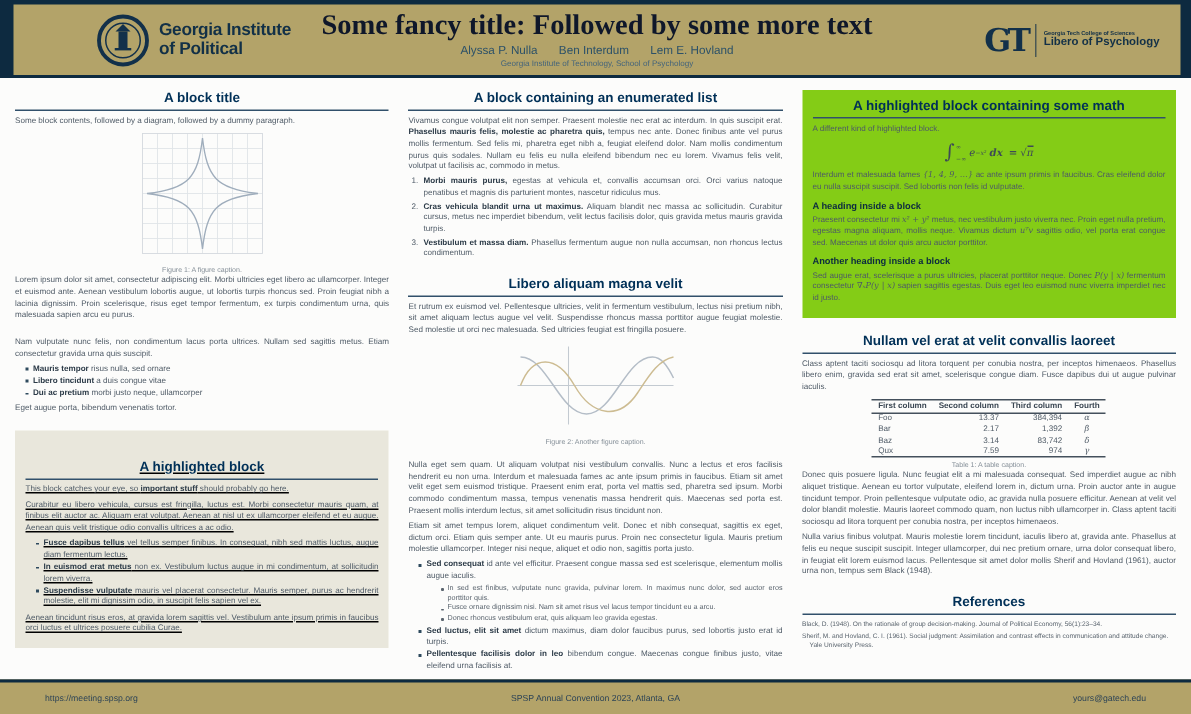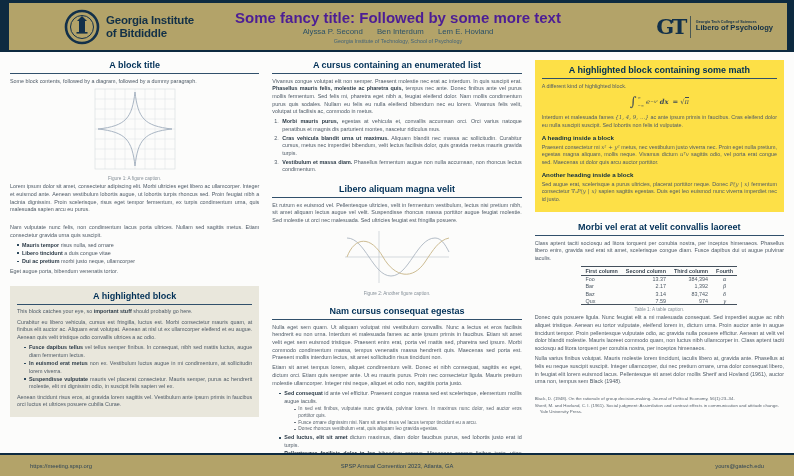--- a/index.html
+++ b/index.html
@@ -4,21 +4,21 @@
 <style>
   html,body{margin:0;padding:0;background:#0d2a40;}
   .poster{width:794px;height:476px;overflow:hidden;display:flex;flex-direction:column;
           font-family:"Liberation Sans","DejaVu Sans",sans-serif;}
   
   .header-wrap{background:#0d2a40;padding:3px 7px 0 9px;border-bottom:2.5px solid #0d2a40;}
   .header-bar{background:#b3a369;height:47px;position:relative;display:flex;align-items:center;justify-content:space-between;}
   .logo-left{display:flex;align-items:center;gap:6px;margin-left:55px;}
   .wordmark{font-weight:bold;color:#123047;font-size:11.5px;line-height:1.08;letter-spacing:-0.2px;}
   .head-center{position:absolute;left:50%;top:50%;transform:translate(-50%,-50%);text-align:center;width:430px;}
-  .poster-title{margin:0;font-size:15px;font-weight:bold;color:#4c1d95;line-height:1.05;}
+  .poster-title{margin:0;font-size:19px;font-weight:bold;color:#0f172a;line-height:1.05;font-family:Liberation Serif, serif;}
   .authors{margin-top:2px;font-size:7.8px;color:#2c5168;}
   .authors span{margin:0 6px;}
   .institution{margin-top:1.5px;font-size:5.4px;color:#44647a;}
   .logo-right{display:flex;align-items:center;gap:5px;margin-right:14px;}
   .gt-mono{font-family:"DejaVu Serif","Liberation Serif",serif;font-weight:bold;font-size:21px;color:#12304a;letter-spacing:-2.5px;line-height:1;}
   .logo-divider{width:1px;height:22px;background:#12304a;opacity:.65;}
   .college-line{font-size:3.8px;font-weight:bold;color:#123047;}
   .school-line{font-size:7.6px;font-weight:bold;color:#123047;line-height:1.1;}
   
   .content{flex:1;background:#fcfcfb;display:flex;gap:13px;padding:8px 10px 0;overflow:hidden;}
@@ -30,22 +30,22 @@
   b.lead{color:#2b3a47;}
   ul.bullets,ol.enum{margin:2.5px 0;padding-left:7px;font-size:5.4px;line-height:1.42;color:#4e5a66;list-style:none;text-align:justify;}
   ul.bullets>li{position:relative;padding-left:5px;margin:0.5px 0;}
   ul.bullets>li::before{content:"";position:absolute;left:0;top:2.6px;width:1.8px;height:1.8px;background:#2e4a5e;}
   ol.enum{counter-reset:item;padding-left:10px;}
   ol.enum>li{counter-increment:item;position:relative;margin:1px 0;}
   ol.enum>li::before{content:counter(item) ".";position:absolute;left:-8px;color:#4e5a66;}
   ul.subbullets{margin:1px 0 1px 4px;padding-left:6px;font-size:4.8px;line-height:1.4;color:#5a646e;list-style:none;}
   ul.subbullets>li{position:relative;padding-left:4px;}
   ul.subbullets>li::before{content:"";position:absolute;left:0;top:2.4px;width:1.4px;height:1.4px;background:#5a646e;border-radius:50%;}
-  .hl{background:#e9e7dc;padding:5px 7px 6px;}
-  .hl-light{background:#fde047;padding:5px 7px 6px;}
+  .hl{background:#e9e7dc;padding:19px 7px 6px;text-decoration:underline;}
+  .hl-light{background:#84cc16;padding:5px 7px 6px;}
   figure{margin:3px 0 2px;text-align:center;}
   figcaption,.table-caption{font-size:4.7px;color:#858f98;text-align:center;margin-top:1.5px;}
   .in-math{font-family:"DejaVu Serif","Liberation Serif",serif;font-style:italic;}
   .math-display{display:flex;justify-content:center;align-items:center;margin:5px 0 6px;color:#3e4a56;
                 font-family:"DejaVu Serif","Liberation Serif",serif;font-size:6.8px;}
   .int{font-size:13px;font-style:normal;line-height:1;}
   .int-limits{display:inline-flex;flex-direction:column;justify-content:space-between;height:13px;font-size:4px;font-style:normal;margin:0 2px 0 1px;}
   .mi{font-style:italic;}
   sup.msup{font-size:4.2px;font-style:italic;}
   .mo{margin:0 2px;font-weight:bold;}
@@ -75,28 +75,28 @@
       <div class="logo-left">
         <svg width="36" height="36" viewBox="0 0 36 36">
           <circle cx="18" cy="18" r="16" fill="none" stroke="#12304a" stroke-width="2.6"></circle>
           <circle cx="18" cy="18" r="11.5" fill="none" stroke="#12304a" stroke-width="1"></circle>
           <rect x="15" y="12" width="6" height="12" fill="#12304a"></rect>
           <path d="M13 12 L23 12 L18 7 Z" fill="#12304a"></path>
           <rect x="12.5" y="23" width="11" height="1.6" fill="#12304a"></rect>
         </svg>
         <div class="wordmark">
           <div>Georgia Institute</div>
-          <div>of Bitdiddle</div>
+          <div>of Political</div>
         </div>
       </div>
 
       <div class="head-center">
         <h1 class="poster-title">Some fancy title: Followed by some more text</h1>
         <div class="authors">
-          <span>Alyssa P. Second</span>
+          <span>Alyssa P. Nulla</span>
           <span>Ben Interdum</span>
           <span>Lem E. Hovland</span>
         </div>
         <div class="institution">Georgia Institute of Technology, School of Psychology</div>
       </div>
 
       <div class="logo-right">
         <span class="gt-mono">GT</span>
         <span class="logo-divider"></span>
         <div>
@@ -149,21 +149,21 @@
           <li><b class="lead">Suspendisse vulputate</b><span> mauris vel placerat consectetur. Mauris semper, purus ac hendrerit molestie, elit mi dignissim odio, in suscipit felis sapien vel ex.</span></li>
         </ul>
         <p>Aenean tincidunt risus eros, at gravida lorem sagittis vel. Vestibulum ante ipsum primis in faucibus orci luctus et ultrices posuere cubilia Curae.</p>
       </article>
 
     </section>
 
     <section class="col">
 
       <article class="block">
-        <h2 class="block-title">A cursus containing an enumerated list</h2>
+        <h2 class="block-title">A block containing an enumerated list</h2>
         <p><span>Vivamus congue volutpat elit non semper. Praesent molestie nec erat ac interdum. In quis suscipit erat. </span><b class="lead">Phasellus mauris felis, molestie ac pharetra quis,</b><span> tempus nec ante. Donec finibus ante vel purus mollis fermentum. Sed felis mi, pharetra eget nibh a, feugiat eleifend dolor. Nam mollis condimentum purus quis sodales. Nullam eu felis eu nulla eleifend bibendum nec eu lorem. Vivamus felis velit, volutpat ut facilisis ac, commodo in metus.</span></p>
         <ol class="enum">
           <li><b class="lead">Morbi mauris purus,</b><span> egestas at vehicula et, convallis accumsan orci. Orci varius natoque penatibus et magnis dis parturient montes, nascetur ridiculus mus.</span></li>
           <li><b class="lead">Cras vehicula blandit urna ut maximus.</b><span> Aliquam blandit nec massa ac sollicitudin. Curabitur cursus, metus nec imperdiet bibendum, velit lectus facilisis dolor, quis gravida metus mauris gravida turpis.</span></li>
           <li><b class="lead">Vestibulum et massa diam.</b><span> Phasellus fermentum augue non nulla accumsan, non rhoncus lectus condimentum.</span></li>
         </ol>
       </article>
 
       <article class="block">
         <h2 class="block-title">Libero aliquam magna velit</h2>
@@ -173,21 +173,20 @@
             <line x1="38" y1="3" x2="38" y2="55" stroke="#c3cad1" stroke-width="0.7"></line>
             <line x1="4" y1="29" x2="108" y2="29" stroke="#c3cad1" stroke-width="0.7"></line>
             <path d="M6 10 C24 10 32 48 50 48 C68 48 76 10 94 10 C100 10 104 16 108 24" fill="none" stroke="#b4bdc7" stroke-width="1"></path>
             <path d="M6 29 C14 8 30 8 42 29 C54 50 72 52 84 34 C92 22 98 12 108 10" fill="none" stroke="#cdbc92" stroke-width="1"></path>
           </svg>
           <figcaption>Figure 2: Another figure caption.</figcaption>
         </figure>
       </article>
 
       <article class="block">
-        <h2 class="block-title">Nam cursus consequat egestas</h2>
         <p>Nulla eget sem quam. Ut aliquam volutpat nisi vestibulum convallis. Nunc a lectus et eros facilisis hendrerit eu non urna. Interdum et malesuada fames ac ante ipsum primis in faucibus. Etiam sit amet velit eget sem euismod tristique. Praesent enim erat, porta vel mattis sed, pharetra sed ipsum. Morbi commodo condimentum massa, tempus venenatis massa hendrerit quis. Maecenas sed porta est. Praesent mollis interdum lectus, sit amet sollicitudin risus tincidunt non.</p>
         <p>Etiam sit amet tempus lorem, aliquet condimentum velit. Donec et nibh consequat, sagittis ex eget, dictum orci. Etiam quis semper ante. Ut eu mauris purus. Proin nec consectetur ligula. Mauris pretium molestie ullamcorper. Integer nisi neque, aliquet et odio non, sagittis porta justo.</p>
         <ul class="bullets">
           <li>
             <b class="lead">Sed consequat</b><span> id ante vel efficitur. Praesent congue massa sed est scelerisque, elementum mollis augue iaculis.</span>
             <ul class="subbullets">
               <li>In sed est finibus, vulputate nunc gravida, pulvinar lorem. In maximus nunc dolor, sed auctor eros porttitor quis.</li>
               <li>Fusce ornare dignissim nisi. Nam sit amet risus vel lacus tempor tincidunt eu a arcu.</li>
               <li>Donec rhoncus vestibulum erat, quis aliquam leo gravida egestas.</li>
             </ul>
@@ -218,21 +217,21 @@
             <span class="rad">π</span>
         </div>
         <p><span>Interdum et malesuada fames </span><span class="in-math">{1, 4, 9, …}</span><span> ac ante ipsum primis in faucibus. Cras eleifend dolor eu nulla suscipit suscipit. Sed lobortis non felis id vulputate.</span></p>
         <h3 class="heading3">A heading inside a block</h3>
         <p><span>Praesent consectetur mi </span><span class="in-math">x² + y²</span><span> metus, nec vestibulum justo viverra nec. Proin eget nulla pretium, egestas magna aliquam, mollis neque. Vivamus dictum </span><span class="in-math">uᵀv</span><span> sagittis odio, vel porta erat congue sed. Maecenas ut dolor quis arcu auctor porttitor.</span></p>
         <h3 class="heading3">Another heading inside a block</h3>
         <p><span>Sed augue erat, scelerisque a purus ultricies, placerat porttitor neque. Donec </span><span class="in-math">P(y | x)</span><span> fermentum consectetur </span><span class="in-math">∇ₓP(y | x)</span><span> sapien sagittis egestas. Duis eget leo euismod nunc viverra imperdiet nec id justo.</span></p>
       </article>
 
       <article class="block">
-        <h2 class="block-title">Morbi vel erat at velit convallis laoreet</h2>
+        <h2 class="block-title">Nullam vel erat at velit convallis laoreet</h2>
         <p>Class aptent taciti sociosqu ad litora torquent per conubia nostra, per inceptos himenaeos. Phasellus libero enim, gravida sed erat sit amet, scelerisque congue diam. Fusce dapibus dui ut augue pulvinar iaculis.</p>
         <table class="data">
           <thead>
             <tr>
               <th>First column</th>
               <th>Second column</th>
               <th>Third column</th>
               <th>Fourth</th>
             </tr>
           </thead>
@@ -262,20 +261,21 @@
               <td class="greek">γ</td>
             </tr>
           </tbody>
         </table>
         <div class="table-caption">Table 1: A table caption.</div>
         <p>Donec quis posuere ligula. Nunc feugiat elit a mi malesuada consequat. Sed imperdiet augue ac nibh aliquet tristique. Aenean eu tortor vulputate, eleifend lorem in, dictum urna. Proin auctor ante in augue tincidunt tempor. Proin pellentesque vulputate odio, ac gravida nulla posuere efficitur. Aenean at velit vel dolor blandit molestie. Mauris laoreet commodo quam, non luctus nibh ullamcorper in. Class aptent taciti sociosqu ad litora torquent per conubia nostra, per inceptos himenaeos.</p>
         <p>Nulla varius finibus volutpat. Mauris molestie lorem tincidunt, iaculis libero at, gravida ante. Phasellus at felis eu neque suscipit suscipit. Integer ullamcorper, dui nec pretium ornare, urna dolor consequat libero, in feugiat elit lorem euismod lacus. Pellentesque sit amet dolor mollis Sherif and Hovland (1961), auctor urna non, tempus sem Black (1948).</p>
       </article>
 
       <article class="block refs">
+        <h2 class="block-title">References</h2>
         <p>Black, D. (1948). On the rationale of group decision-making. Journal of Political Economy, 56(1):23–34.</p>
         <p>Sherif, M. and Hovland, C. I. (1961). Social judgment: Assimilation and contrast effects in communication and attitude change. Yale University Press.</p>
       </article>
 
     </section>
   </div>
 
   <div class="footer">
     <span>https://meeting.spsp.org</span>
     <span class="footer-center">SPSP Annual Convention 2023, Atlanta, GA</span>

